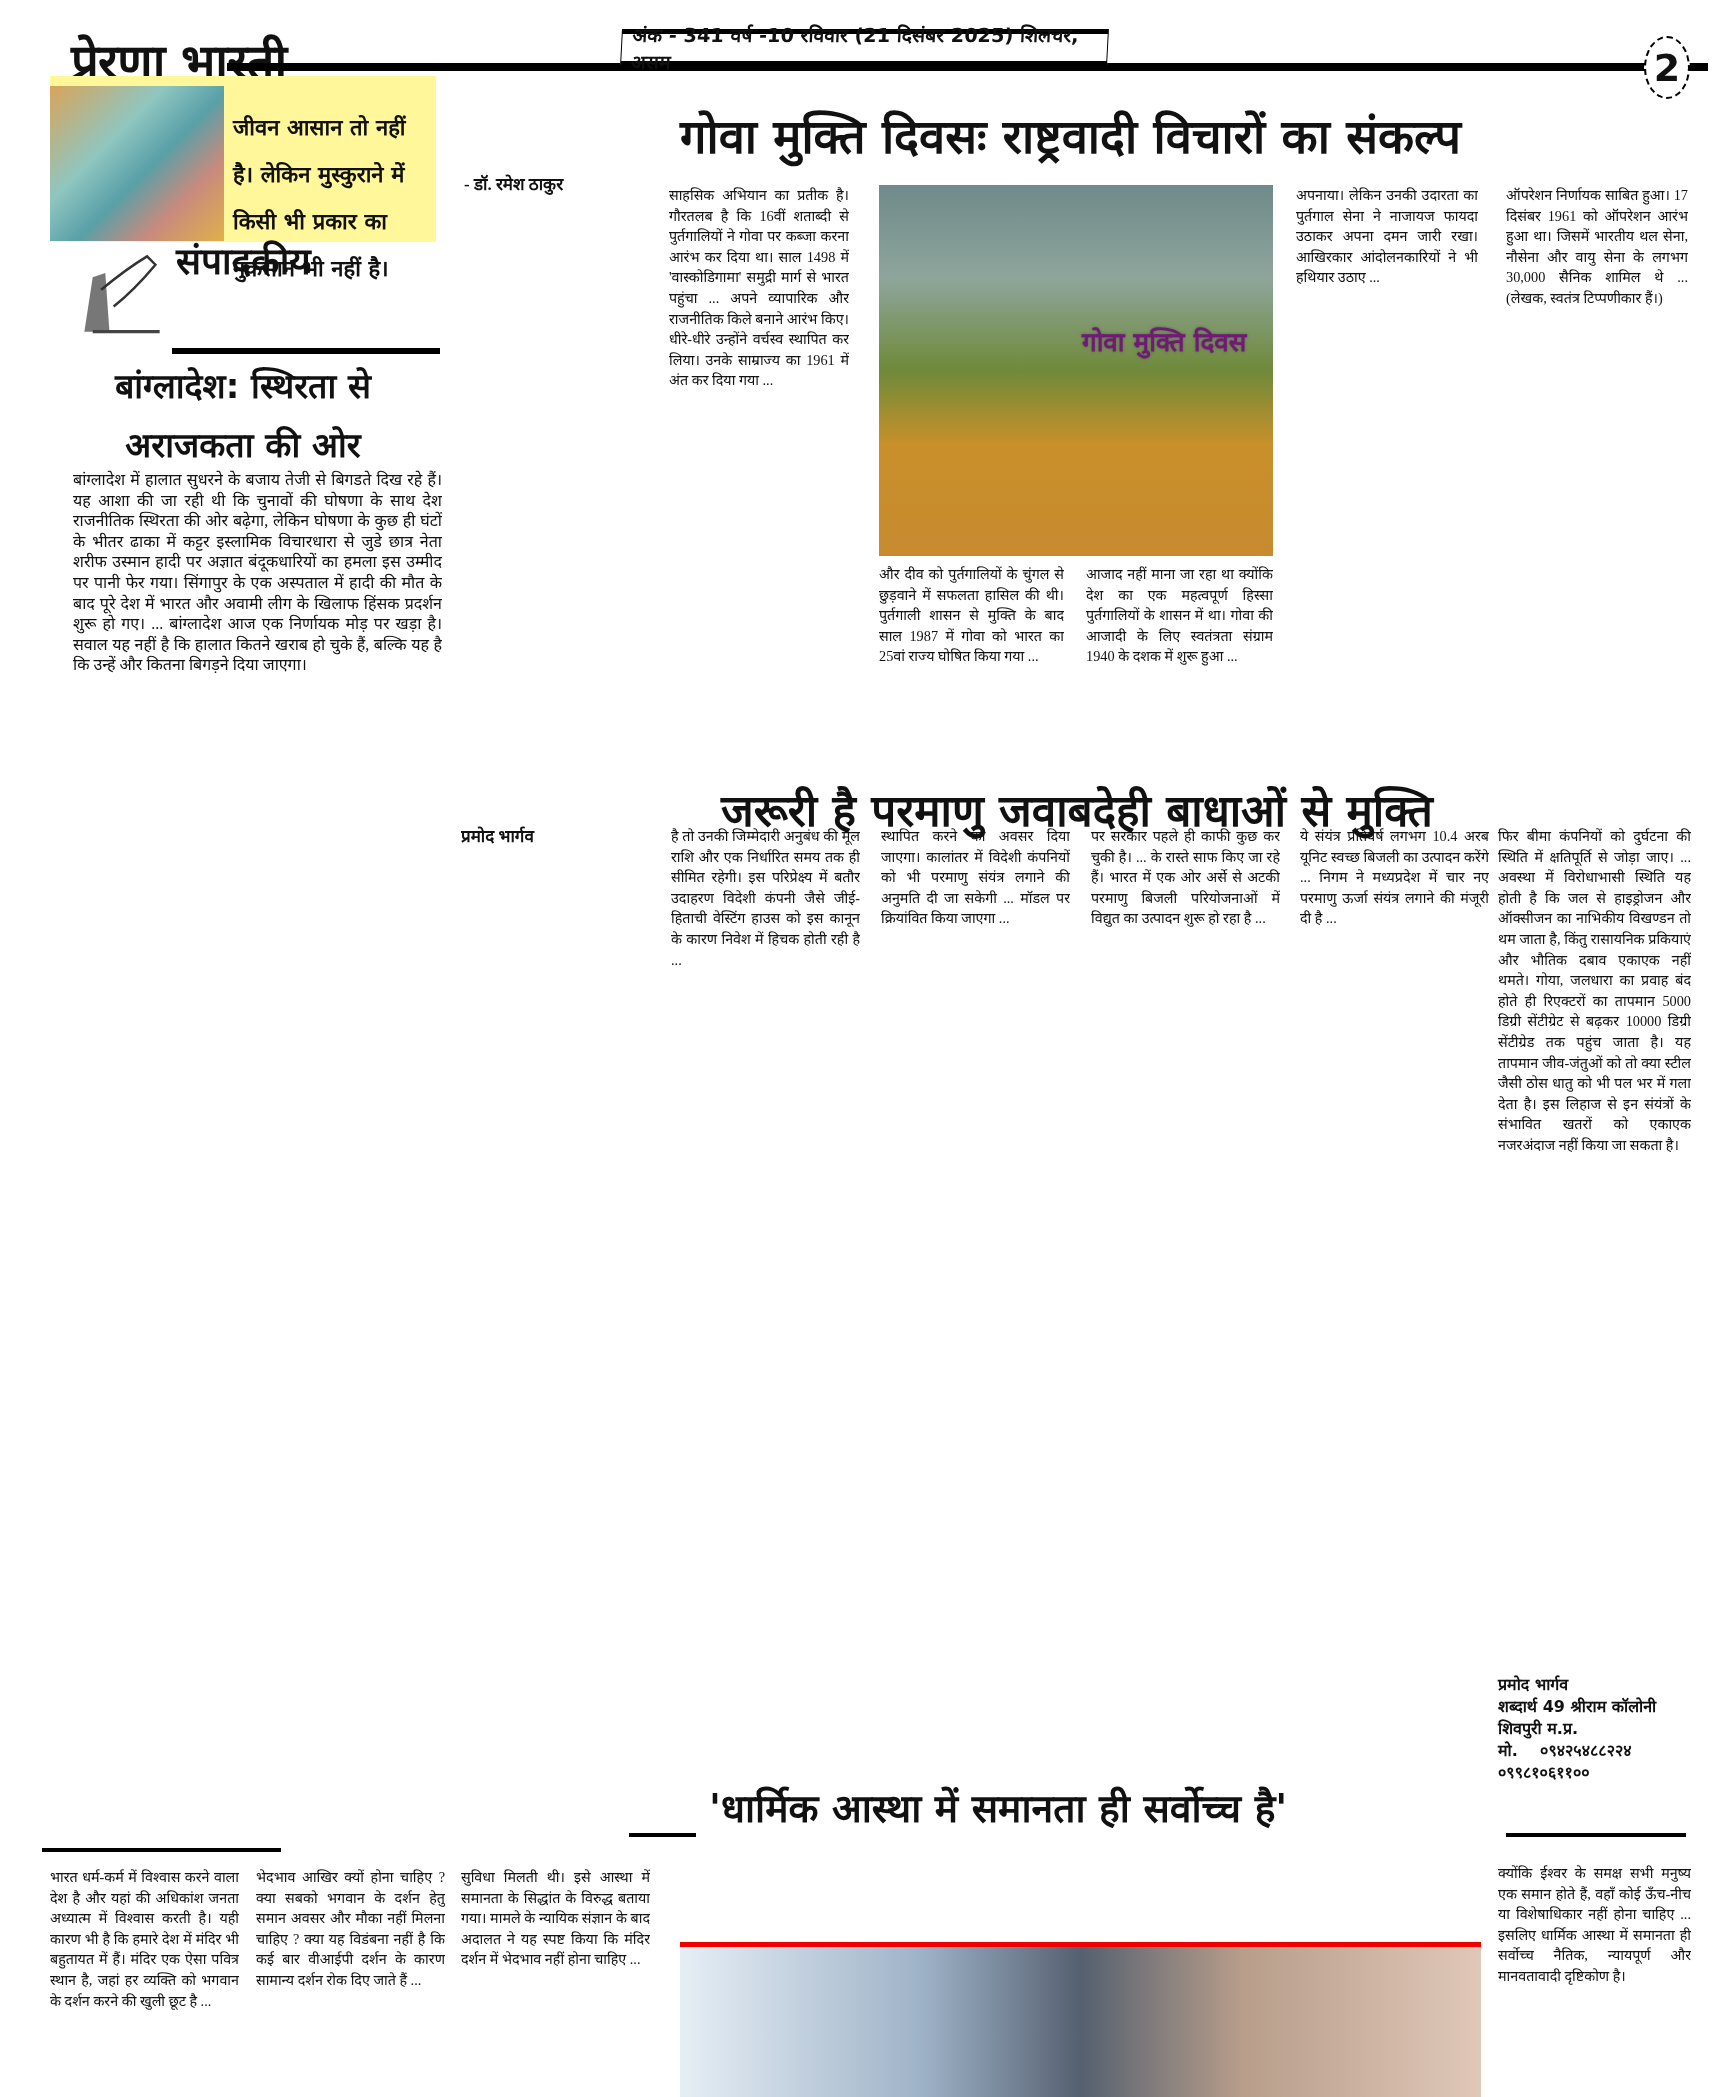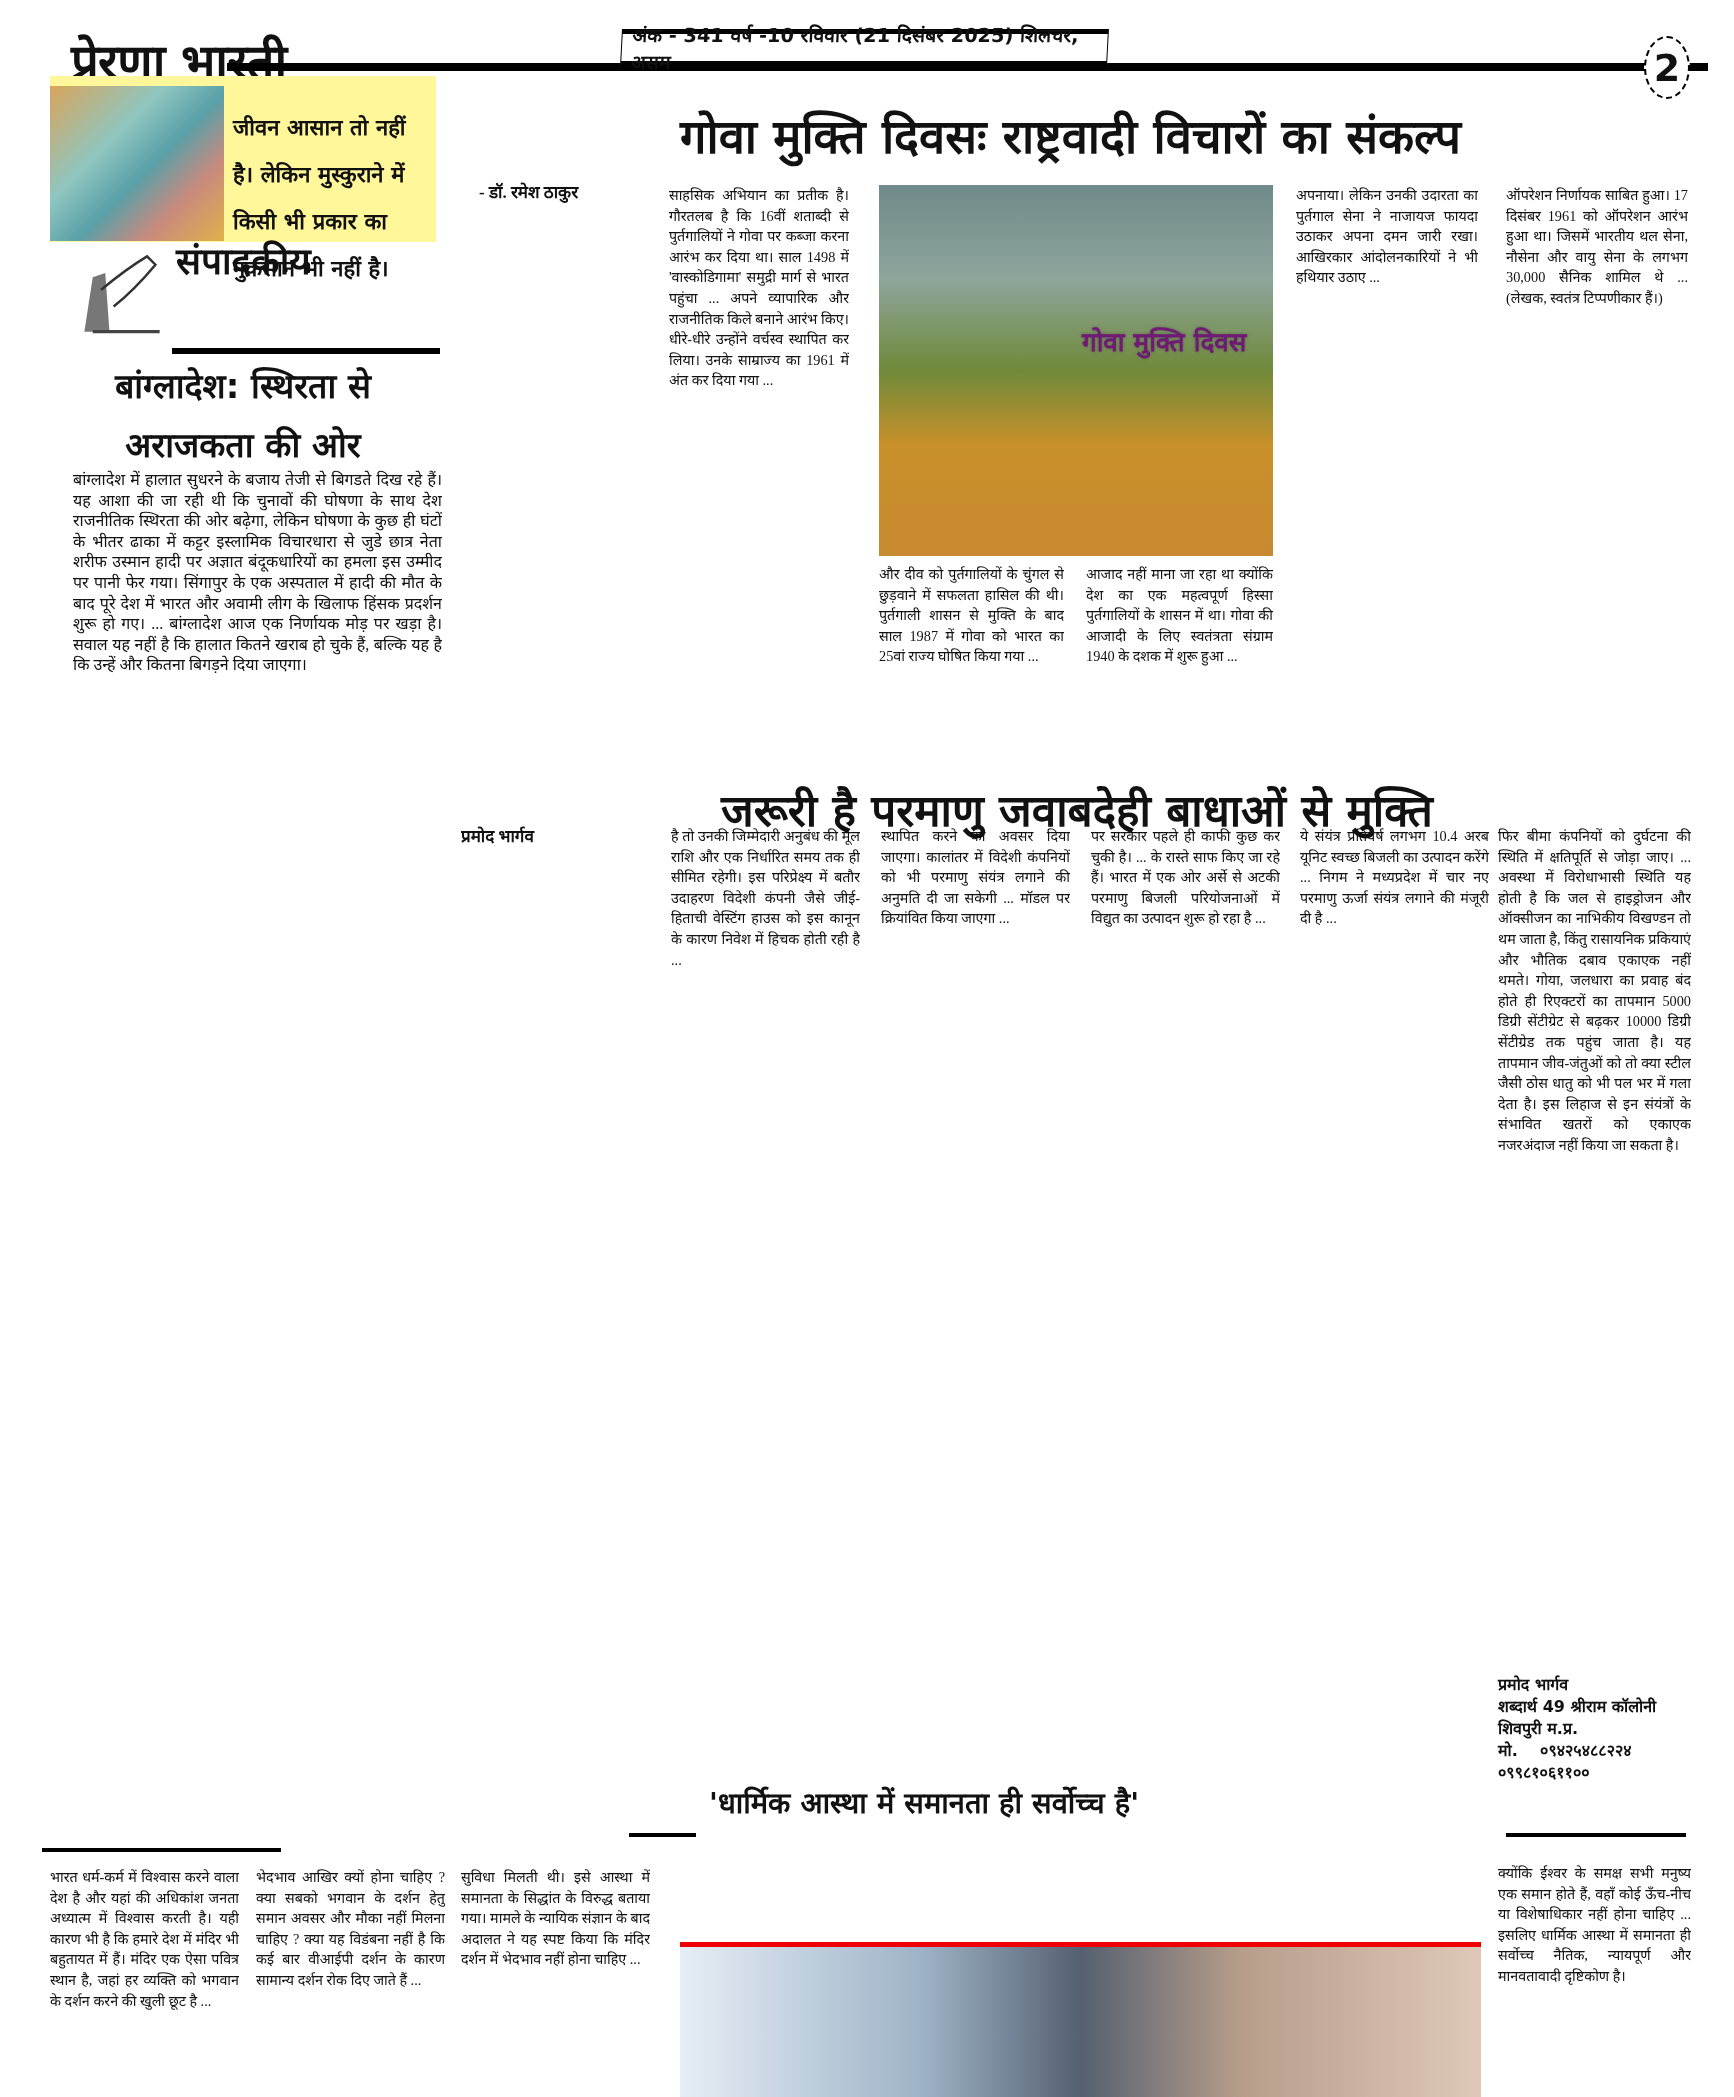--- a/index.html
+++ b/index.html
@@ -44,21 +44,21 @@
   <path d="M60 90 Q120 40 170 10 L190 30 Q140 90 90 130" stroke="#333" stroke-width="6" fill="none"></path>
   <path d="M40 190 L200 190" stroke="#444" stroke-width="8"></path>
 </svg>
 <div class="abs editorial-label">संपादकीय</div>
 <div class="abs editorial-rule"></div>
 <div class="abs editorial-headline">बांग्लादेश: स्थिरता से अराजकता की ओर</div>
 <div class="col" style="left:73px;top:470px;width:369px;font-size:16px;line-height:20.6px;height:1309px;overflow:hidden;">बांग्लादेश में हालात सुधरने के बजाय तेजी से बिगडते दिख रहे हैं। यह आशा की जा रही थी कि चुनावों की घोषणा के साथ देश राजनीतिक स्थिरता की ओर बढ़ेगा, लेकिन घोषणा के कुछ ही घंटों के भीतर ढाका में कट्टर इस्लामिक विचारधारा से जुडे छात्र नेता शरीफ उस्मान हादी पर अज्ञात बंदूकधारियों का हमला इस उम्मीद पर पानी फेर गया। सिंगापुर के एक अस्पताल में हादी की मौत के बाद पूरे देश में भारत और अवामी लीग के खिलाफ हिंसक प्रदर्शन शुरू हो गए। ... बांग्लादेश आज एक निर्णायक मोड़ पर खड़ा है। सवाल यह नहीं है कि हालात कितने खराब हो चुके हैं, बल्कि यह है कि उन्हें और कितना बिगड़ने दिया जाएगा।</div>
 <div class="rule-line" style="left:42px;top:1848px;width:239px;"></div>
 
 <div class="headline" style="left:680px;top:113px;font-size:47px;">गोवा मुक्ति दिवसः राष्ट्रवादी विचारों का संकल्प</div>
-<div class="col" style="left:464px;top:180px;width:168px;height:612px;overflow:hidden;margin-left:15px;">
+<div class="col" style="left:464px;top:172px;width:168px;height:612px;overflow:hidden;">
   <p class="byline">- डॉ. रमेश ठाकुर</p>
 </div>
 <div class="col" style="left:669px;top:185px;width:180px;height:608px;overflow:hidden;">
     <p>साहसिक अभियान का प्रतीक है। गौरतलब है कि 16वीं शताब्दी से पुर्तगालियों ने गोवा पर कब्जा करना आरंभ कर दिया था। साल 1498 में 'वास्कोडिगामा' समुद्री मार्ग से भारत पहुंचा ... अपने व्यापारिक और राजनीतिक किले बनाने आरंभ किए। धीरे-धीरे उन्होंने वर्चस्व स्थापित कर लिया। उनके साम्राज्य का 1961 में अंत कर दिया गया ...</p>
   </div>
 <div class="abs goa-img"></div>
 <div class="abs goa-img-text">गोवा मुक्ति दिवस</div>
 <div class="col" style="left:879px;top:564px;width:185px;height:229px;overflow:hidden;">
     <p>और दीव को पुर्तगालियों के चुंगल से छुड़वाने में सफलता हासिल की थी। पुर्तगाली शासन से मुक्ति के बाद साल 1987 में गोवा को भारत का 25वां राज्य घोषित किया गया ...</p>
   </div>
@@ -93,21 +93,21 @@
   </div>
 <div class="abs" style="left:1498px;top:1674px;width:193px;font-size:16px;font-weight:bold;line-height:22px;">
   <div>प्रमोद भार्गव</div>
   <div>शब्दार्थ 49 श्रीराम कॉलोनी</div>
   <div>शिवपुरी म.प्र.</div>
   <div><span>मो.</span>&nbsp;&nbsp;&nbsp;&nbsp;<span>०९४२५४८८२२४</span></div>
   <div>०९९८१०६११००</div>
 </div>
 
 <div class="rule-line" style="left:629px;top:1833px;width:67px;"></div>
-<div class="headline" style="left:709px;top:1789px;font-size:29px;">'धार्मिक आस्था में समानता ही सर्वोच्च है'</div>
+<div class="headline" style="left:709px;top:1789px;font-size:39px;">'धार्मिक आस्था में समानता ही सर्वोच्च है'</div>
 <div class="rule-line" style="left:1506px;top:1833px;width:180px;"></div>
 <div class="col" style="left:50px;top:1867px;width:189px;height:822px;overflow:hidden;">
     <p>भारत धर्म-कर्म में विश्वास करने वाला देश है और यहां की अधिकांश जनता अध्यात्म में विश्वास करती है। यही कारण भी है कि हमारे देश में मंदिर भी बहुतायत में हैं। मंदिर एक ऐसा पवित्र स्थान है, जहां हर व्यक्ति को भगवान के दर्शन करने की खुली छूट है ...</p>
   </div>
 <div class="col" style="left:256px;top:1867px;width:189px;height:822px;overflow:hidden;">
     <p>भेदभाव आखिर क्यों होना चाहिए ? क्या सबको भगवान के दर्शन हेतु समान अवसर और मौका नहीं मिलना चाहिए ? क्या यह विडंबना नहीं है कि कई बार वीआईपी दर्शन के कारण सामान्य दर्शन रोक दिए जाते हैं ...</p>
   </div>
 <div class="col" style="left:461px;top:1867px;width:189px;height:822px;overflow:hidden;">
     <p>सुविधा मिलती थी। इसे आस्था में समानता के सिद्धांत के विरुद्ध बताया गया। मामले के न्यायिक संज्ञान के बाद अदालत ने यह स्पष्ट किया कि मंदिर दर्शन में भेदभाव नहीं होना चाहिए ...</p>
   </div>

